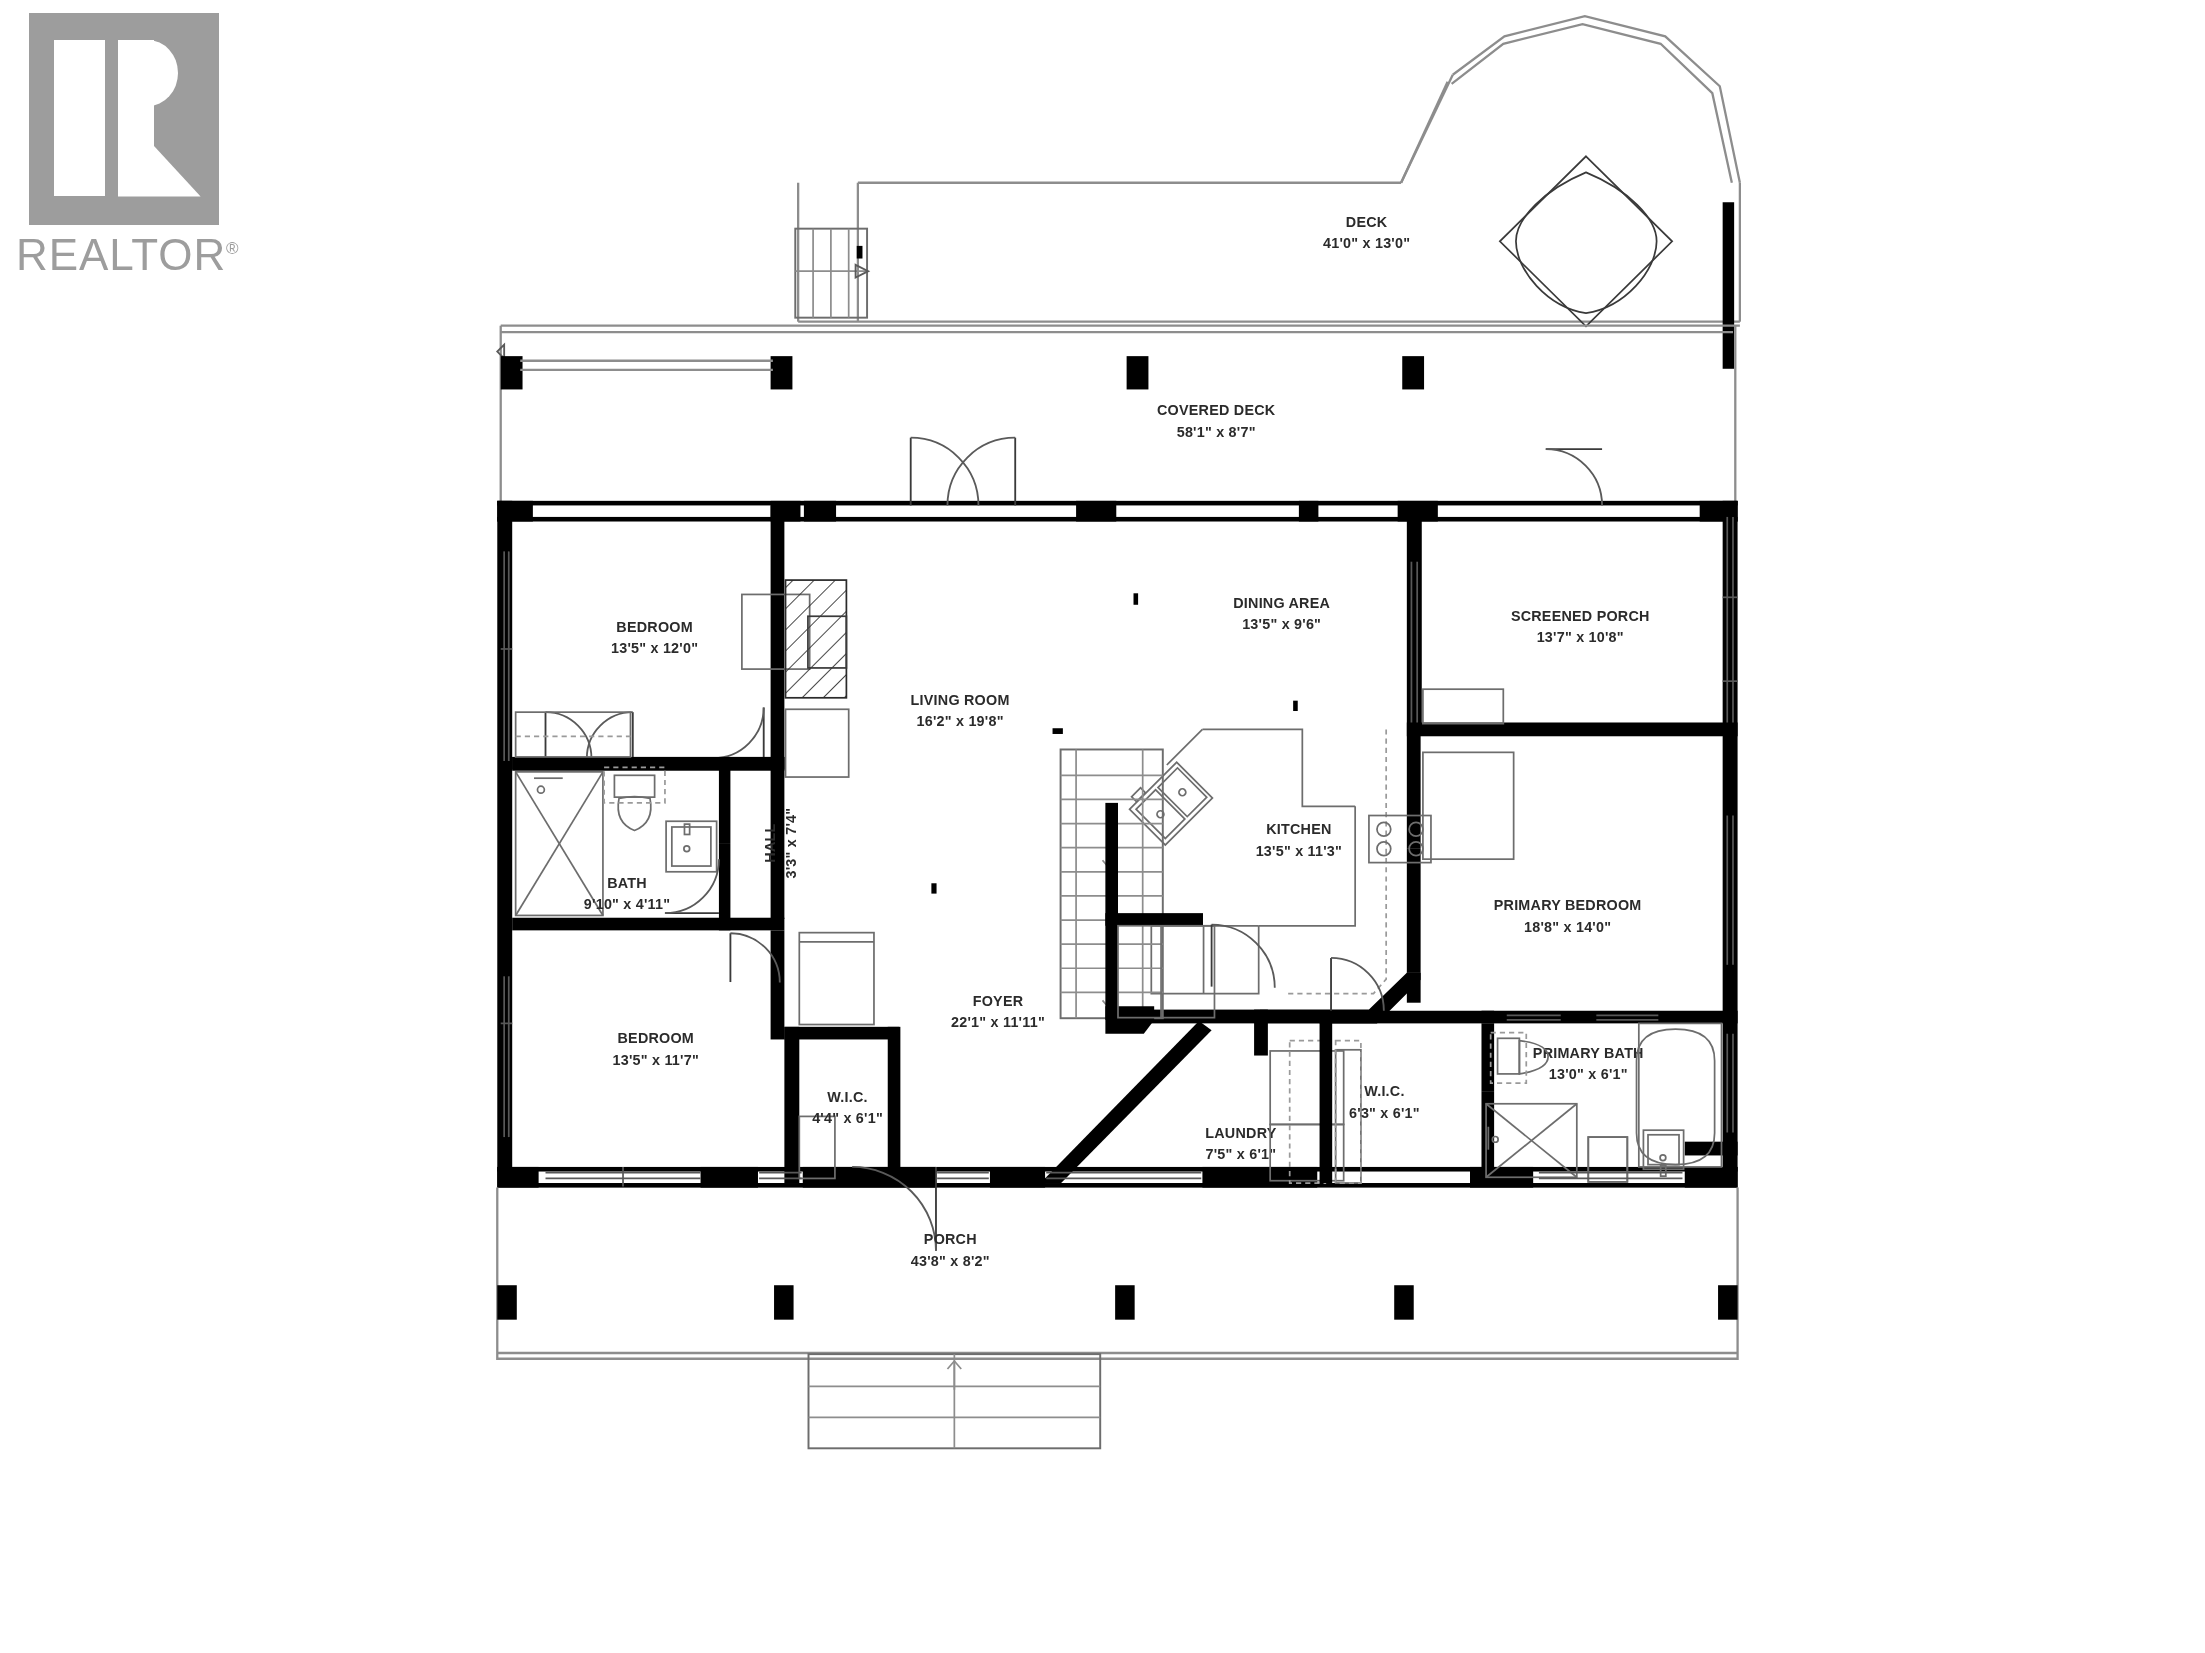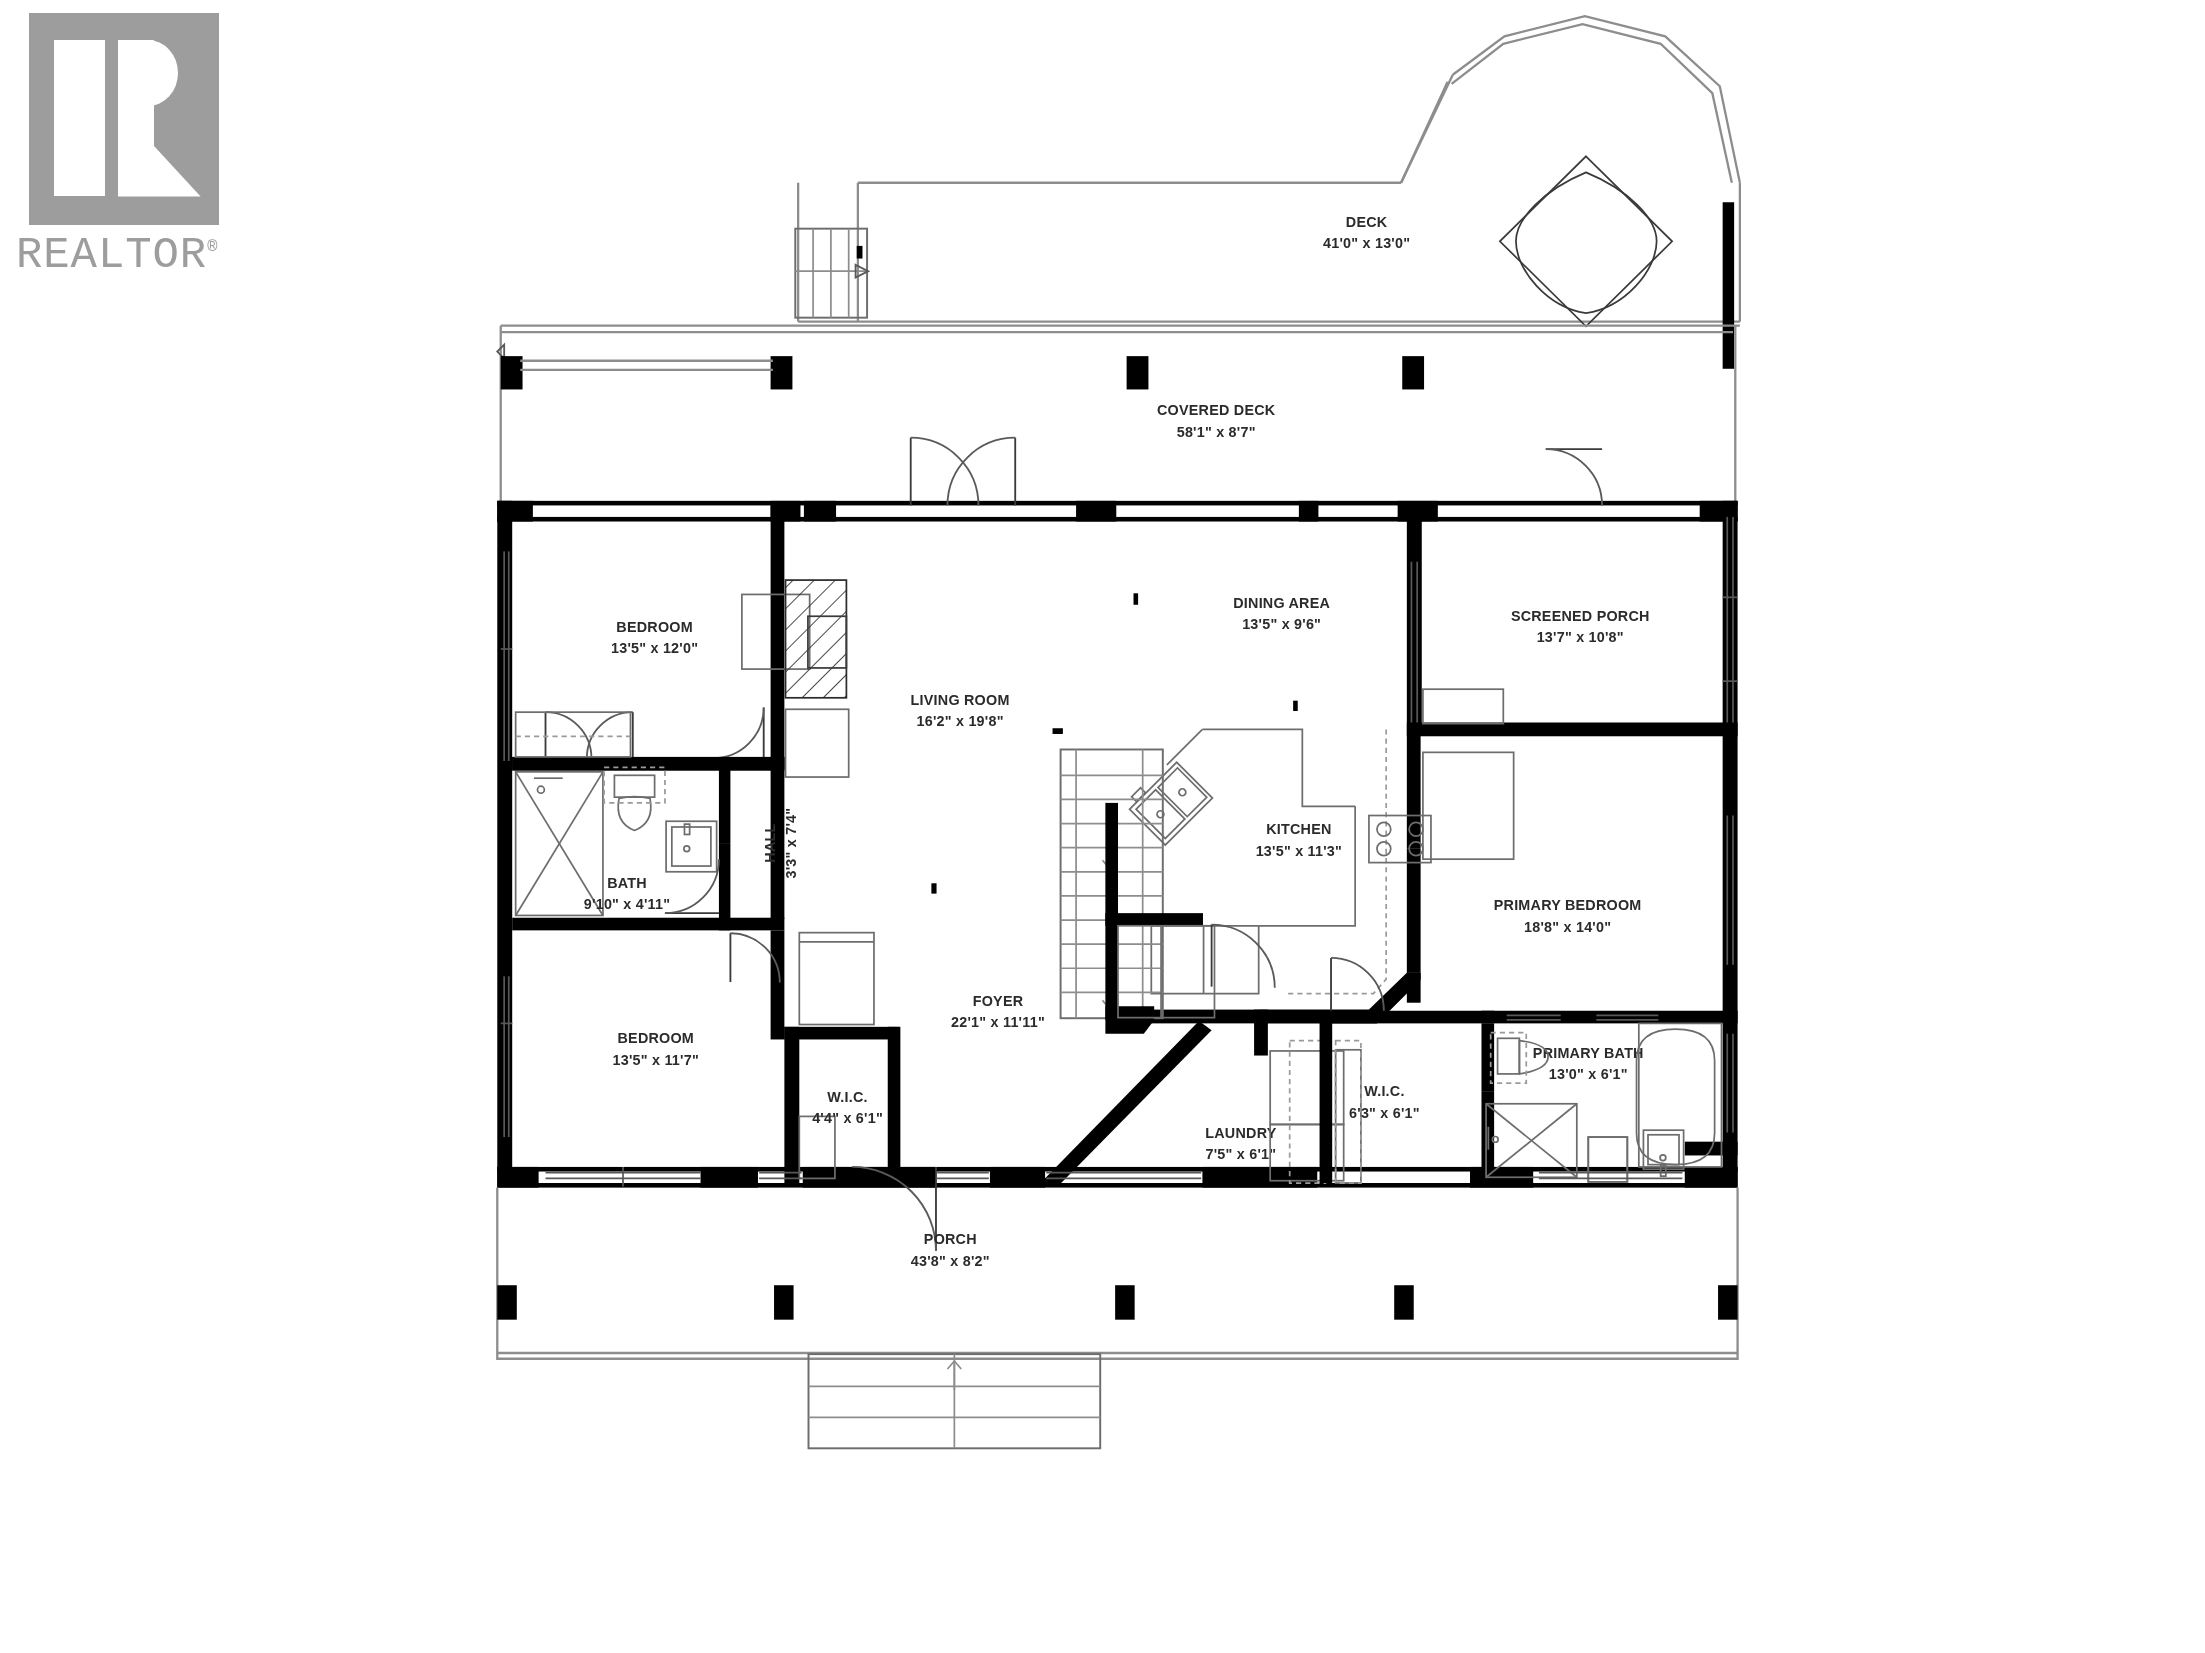--- a/index.html
+++ b/index.html
@@ -72,21 +72,21 @@
     background: #ffffff;
     clip-path: polygon(0 0, 0 100%, 100% 100%);
   }
   #realtor-word {
     position: absolute;
     left: 0px;
     top: 217px;
     font-size: 44px;
     letter-spacing: 0.9px;
     color: #9d9d9d;
-    font-family: Liberation Mono, monospace;
+    font-family: Liberation Sans, sans-serif;
     font-weight: 400;
     white-space: nowrap;
   }
   #realtor-word sup {
     font-size: 17px;
     vertical-align: super;
   }
 
   
   #plan-svg {

